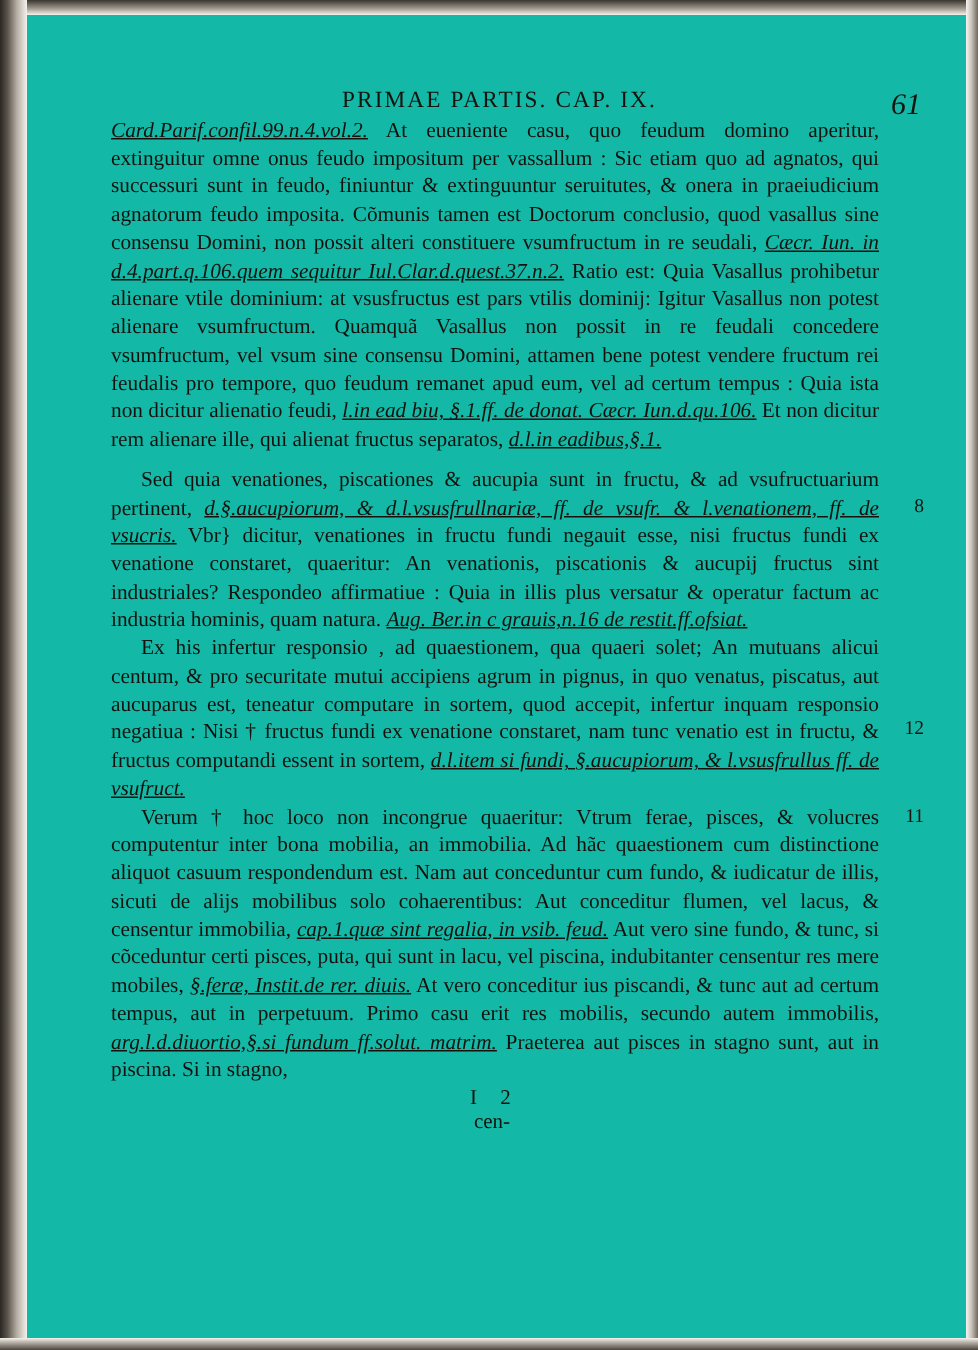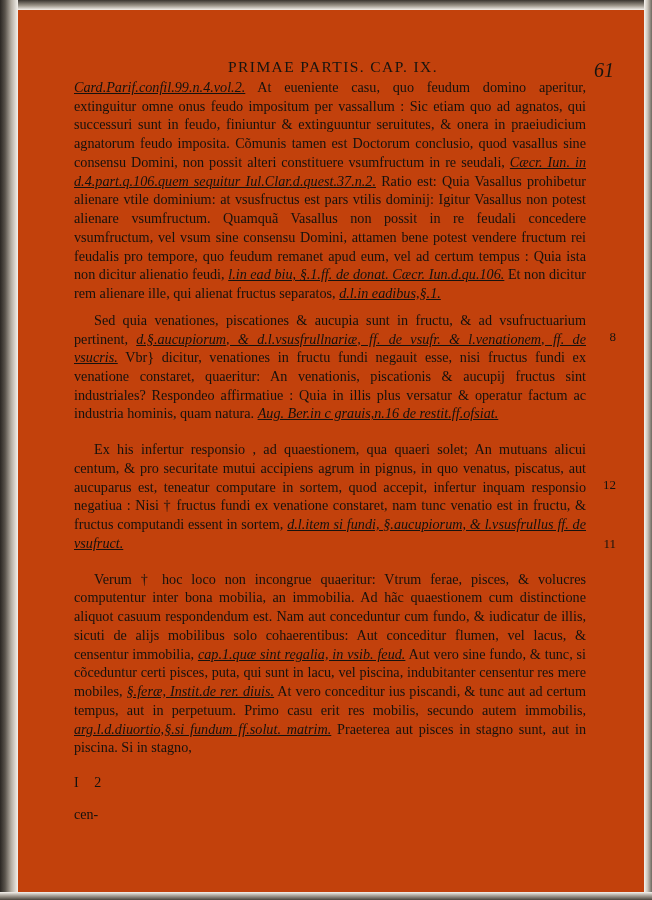--- a/index.html
+++ b/index.html
@@ -10,21 +10,21 @@
   body {
     width: 652px;
     height: 900px;
     overflow: hidden;
     font-family: "Liberation Serif", serif;
   }
   .page {
     position: relative;
     width: 652px;
     height: 900px;
-    background: #c2410c;
+    background: #14b8a6;
   }
   
   .edge-left {
     position: absolute;
     left: 0; top: 0;
     width: 18px; height: 900px;
     background: linear-gradient(to right, #2a2622 0%, #5a544c 28%, #b4ada2 62%, #f4f1ec 100%);
   }
   .edge-top {
     position: absolute;
@@ -79,45 +79,45 @@
     color: #15120e;
     text-align: justify;
     text-justify: inter-word;
     hyphens: manual;
   }
   p.body + p.body {
     margin-top: 8px;
   }
   p.indent {
     text-indent: 20px;
-    margin-top: 17px;
   }
   .it {
     font-style: italic;
     text-decoration: underline;
   }
   .marginal {
     position: absolute;
     right: -30px;
     font-size: 13px;
     color: #17140f;
   }
   .catch {
-    margin-top: 16px;
-    text-align: left;
+    margin-top: 0;
+    text-align: center;
     font-size: 14px;
     color: #15120e;
     padding-right: 4px;
   }
   .sig {
     position: relative;
+    text-align: center;
     font-size: 14px;
     letter-spacing: 6px;
     color: #15120e;
-    margin-top: 18px;
+    margin-top: 2px;
   }
   .blockgroup { position: relative; }
 </style>
 </head>
 <body>
 
 <div class="page">
   <div class="edge-top"></div>
   <div class="edge-left"></div>
   <div class="edge-right"></div>

